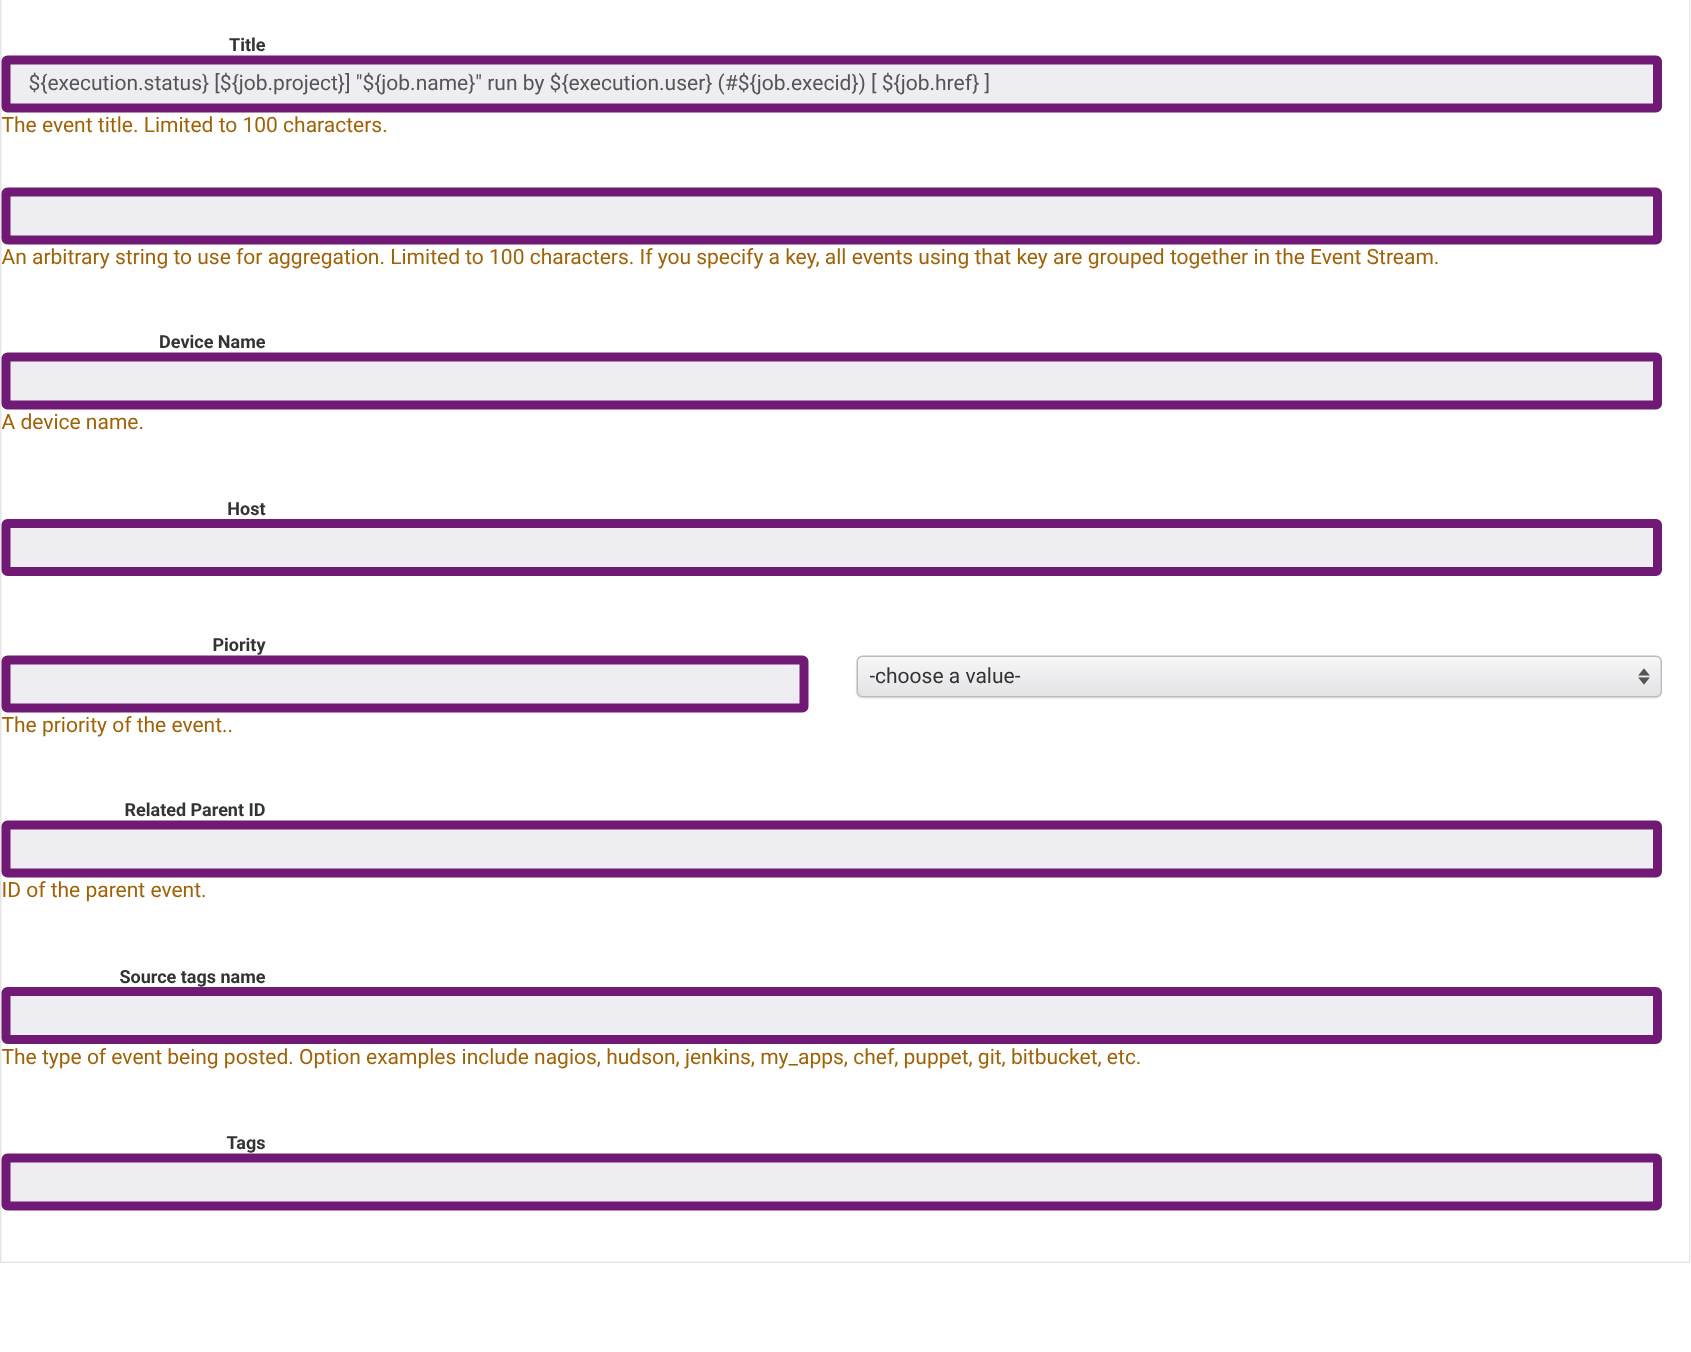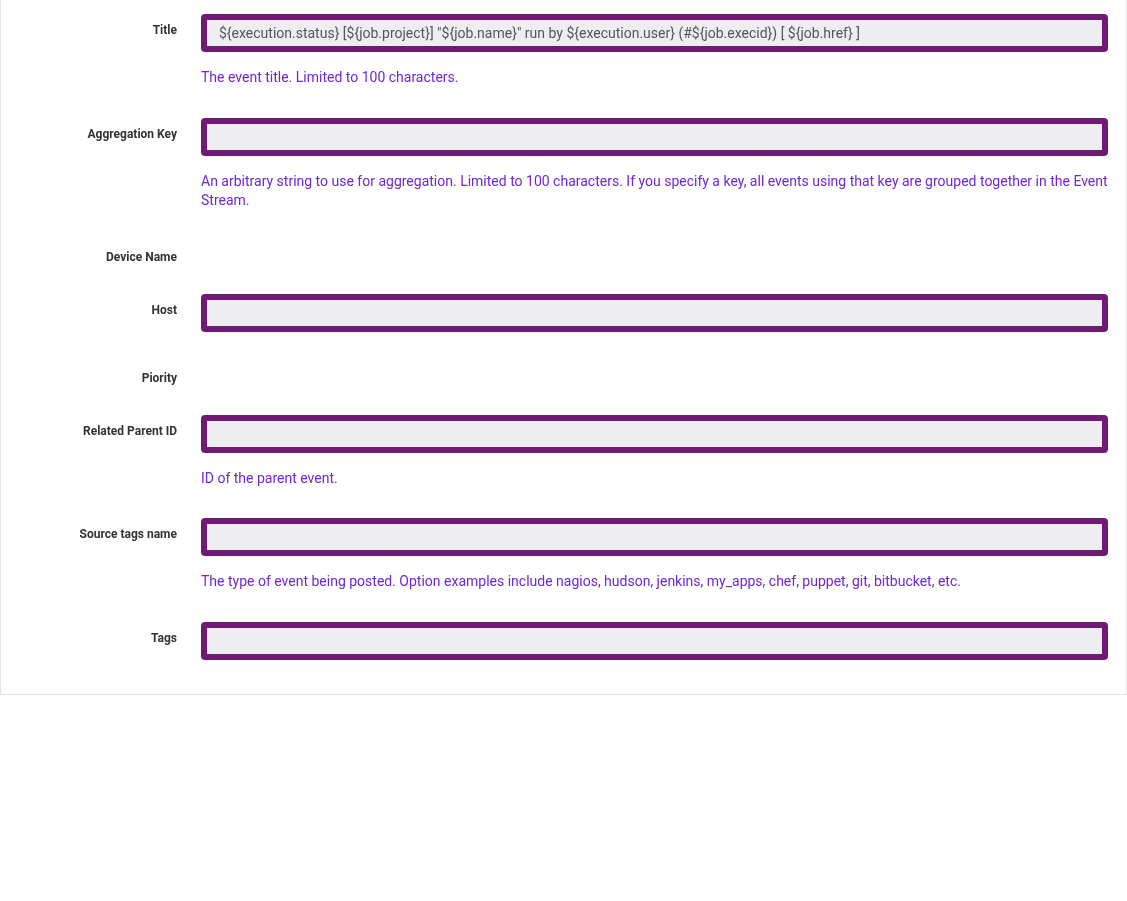--- a/index.html
+++ b/index.html
@@ -16,20 +16,21 @@
     }
     .container {
       border: 1px solid #e5e5e5;
       border-top: none;
       padding-bottom: 10px;
     }
     .form-row {
       display: flex;
       padding: 6px 0;
       margin-bottom: 18px;
+      flex-direction: column;
     }
     .form-row:first-child {
       padding-top: 14px;
     }
     .form-label {
       width: 200px;
       flex-shrink: 0;
       text-align: right;
       padding-right: 24px;
       font-weight: 700;
@@ -46,23 +47,23 @@
       height: 38px;
       padding: 8px 12px;
       border: 6px solid #701a75;
       border-radius: 4px;
       background: #eeeef2;
       font-size: 14px;
       font-family: inherit;
       color: #555;
     }
     .help-text {
-      color: #6d28d9;
-      font-size: 14px;
-      margin-top: 16px;
+      color: #a16207;
+      font-size: 14px;
+      margin-top: 0;
       line-height: 1.4;
     }
     .code-editor {
       border: 1px solid #bbb;
       display: flex;
       height: 96px;
       background: #fff;
     }
     .line-gutter {
       width: 40px;
@@ -160,40 +161,66 @@
   <div class="form-row">
     <div class="form-label">Title</div>
     <div class="form-field">
       <input type="text" class="text-input" value="${execution.status} [${job.project}] &quot;${job.name}&quot; run by ${execution.user} (#${job.execid}) [ ${job.href} ]" style="">
       <div class="help-text">The event title. Limited to 100 characters.</div>
     </div>
   </div>
 
 
   <div class="form-row">
-    <div class="form-label">Aggregation Key</div>
     <div class="form-field">
       <input type="text" class="text-input" value="" style="">
       <div class="help-text">An arbitrary string to use for aggregation. Limited to 100 characters. If you specify a key, all events using that key are grouped together in the Event Stream.</div>
     </div>
   </div>
 
   <div class="form-row">
     <div class="form-label">Device Name</div>
+    <div class="form-field">
+      <input type="text" class="text-input" value="" style="">
+      <div class="help-text">A device name.</div>
+    </div>
   </div>
 
   <div class="form-row">
     <div class="form-label">Host</div>
     <div class="form-field">
       <input type="text" class="text-input" value="" style="">
     </div>
   </div>
 
   <div class="form-row">
     <div class="form-label">Piority</div>
+    <div class="form-field">
+      <div class="dual-field">
+        <div class="dual-left">
+          <input type="text" class="text-input" value="" style="">
+        </div>
+        <div class="dual-right">
+          <div class="select-wrap">
+            <select class="select-input">
+              <option>-choose a value-</option>
+            </select>
+            <span class="select-arrows">
+              <svg width="8" height="5" viewBox="0 0 8 5">
+                  <path d="M0 5 L4 0 L8 5 Z" fill="#555"></path>
+                </svg>
+              <svg width="8" height="5" viewBox="0 0 8 5">
+                  <path d="M0 0 L4 5 L8 0 Z" fill="#555"></path>
+                </svg>
+            </span>
+          </div>
+        </div>
+      </div>
+      <div class="help-text">The priority of the event..</div>
+    </div>
   </div>
 
   <div class="form-row">
     <div class="form-label">Related Parent ID</div>
     <div class="form-field">
       <input type="text" class="text-input" value="" style="">
       <div class="help-text">ID of the parent event.</div>
     </div>
   </div>
 

